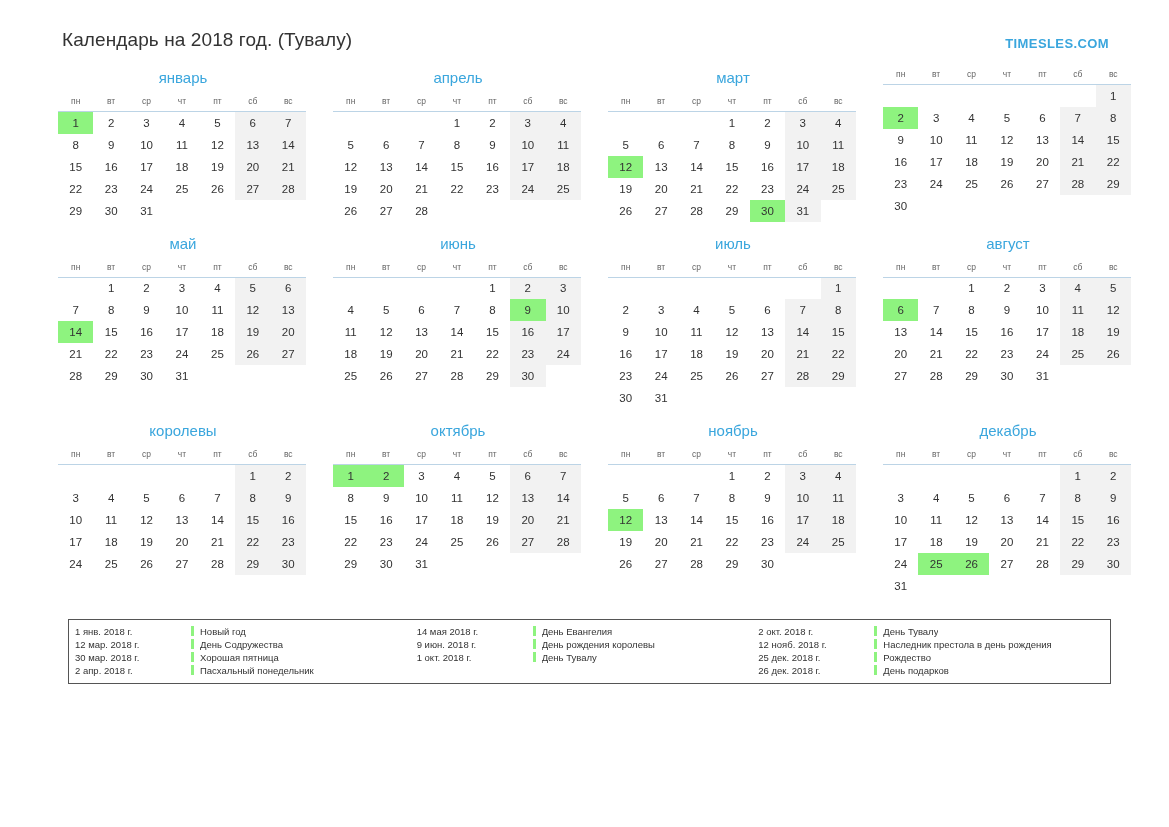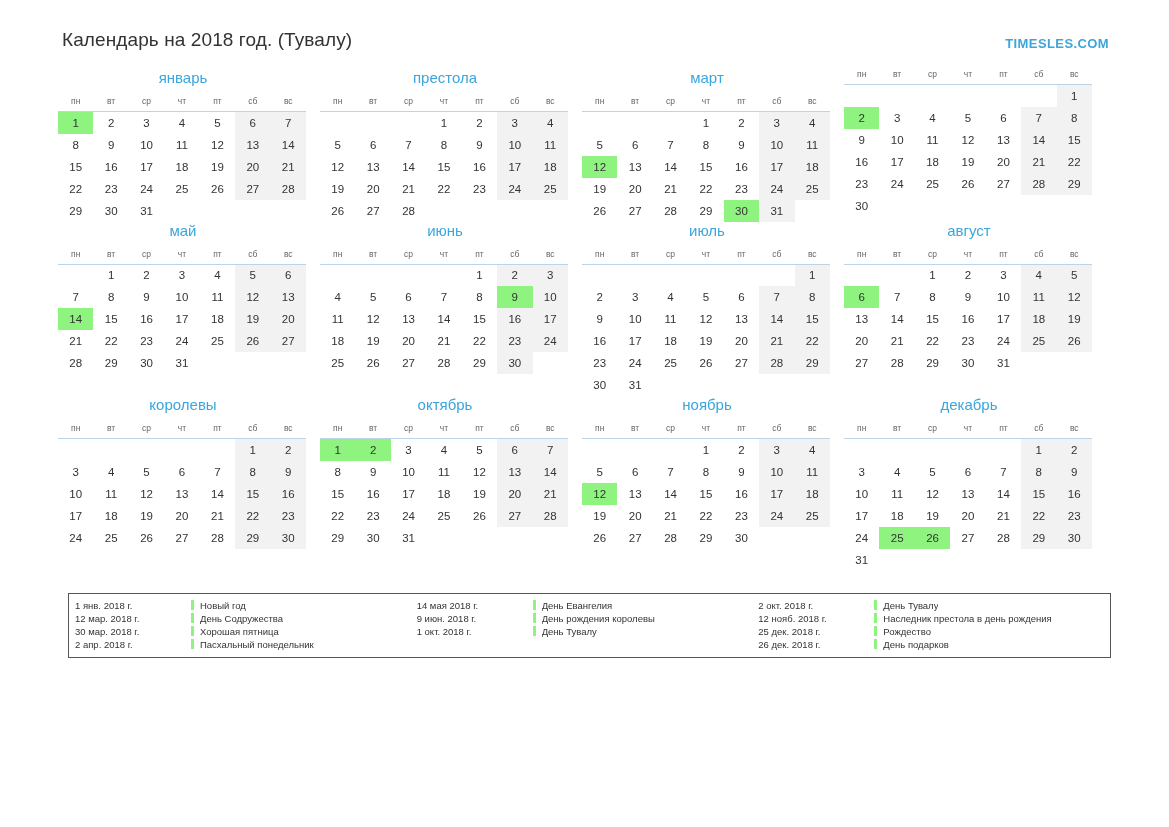--- a/index.html
+++ b/index.html
@@ -37,20 +37,21 @@
     text-decoration: none;
     margin-top: 12px;
   }
   
   .months {
     display: grid;
     grid-template-columns: repeat(4, 262px);
     column-gap: 0px;
     row-gap: 0px;
     padding: 18px 0 0 58px;
+    gap: 13px;
   }
   .month {
     width: 250px;
   }
   .month-name {
     text-align: center;
     color: #3aa6dd;
     font-size: 15px;
     padding-bottom: 10px;
   }
@@ -188,21 +189,21 @@
               <td class="">31</td>
               <td class="empty">&nbsp;</td>
               <td class="empty">&nbsp;</td>
               <td class="empty">&nbsp;</td>
               <td class="empty">&nbsp;</td>
             </tr>
           </tbody>
         </table>
       </div>
       <div class="month">
-        <div class="month-name">престола</div>
+        <div class="month-name">апрель</div>
         <table class="cal">
           <thead>
             <tr>
               <th>пн</th>
               <th>вт</th>
               <th>ср</th>
               <th>чт</th>
               <th>пт</th>
               <th>сб</th>
               <th>вс</th>

